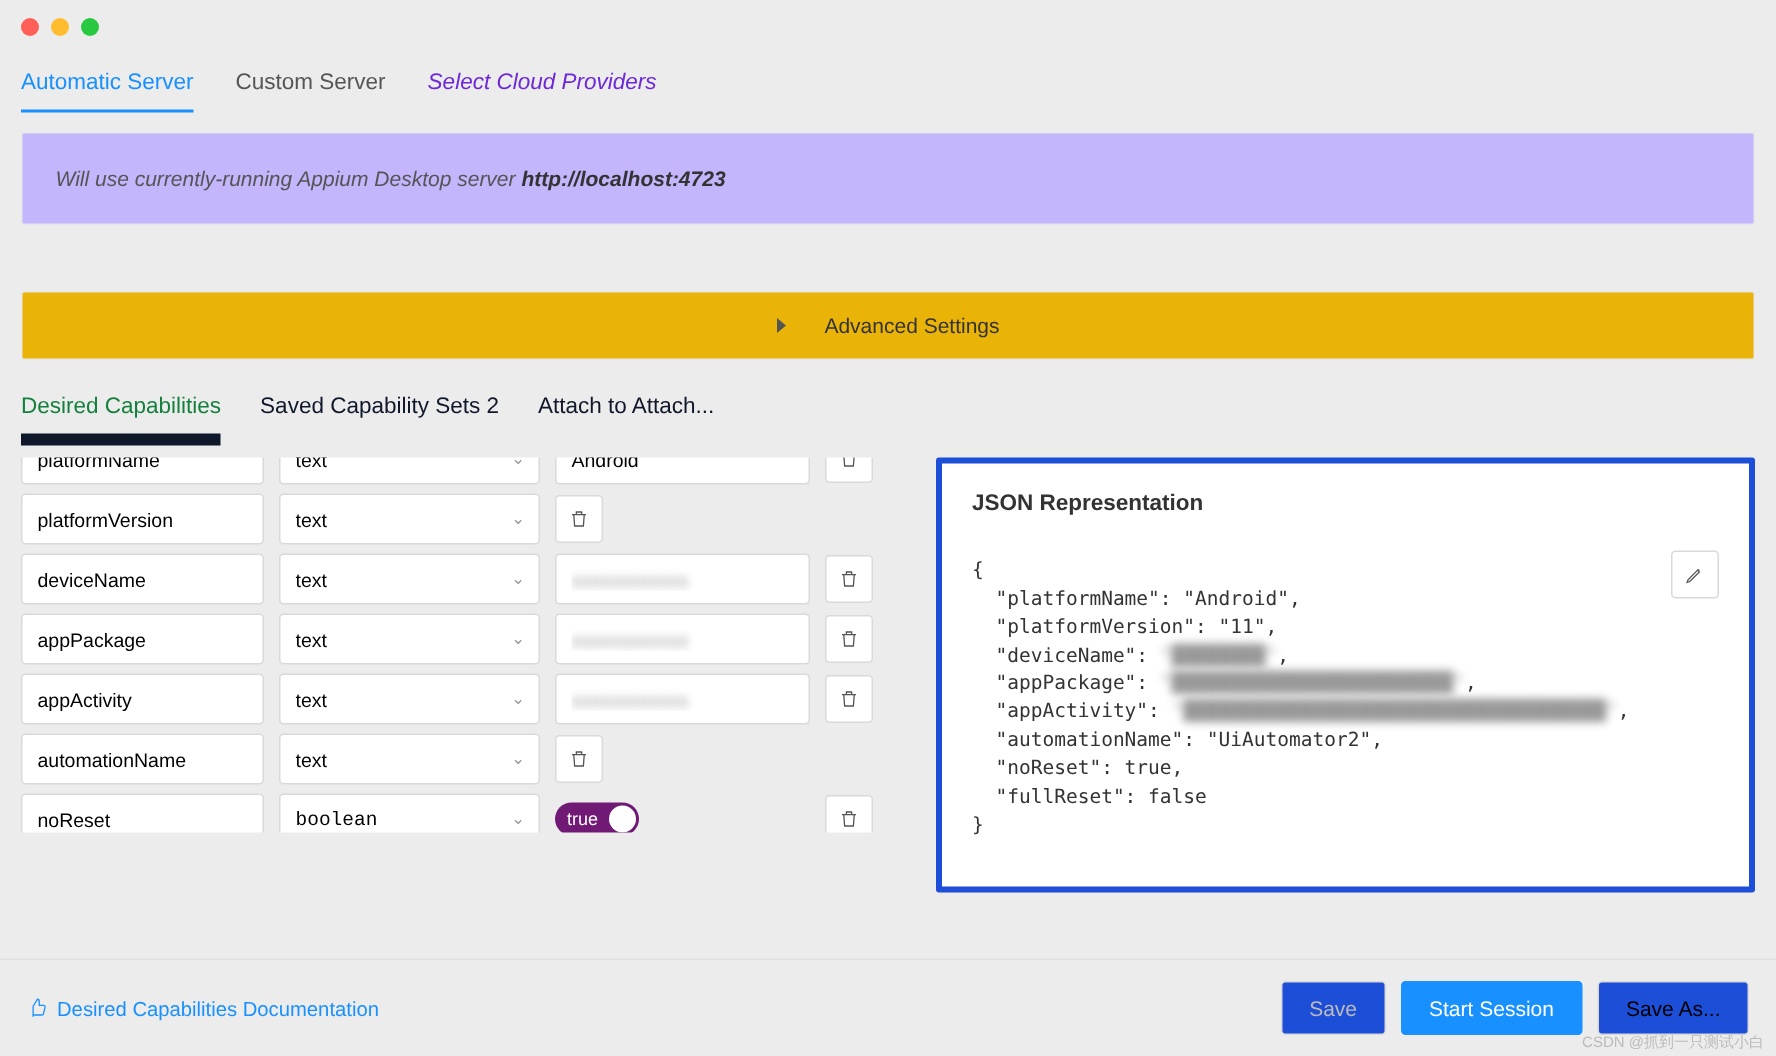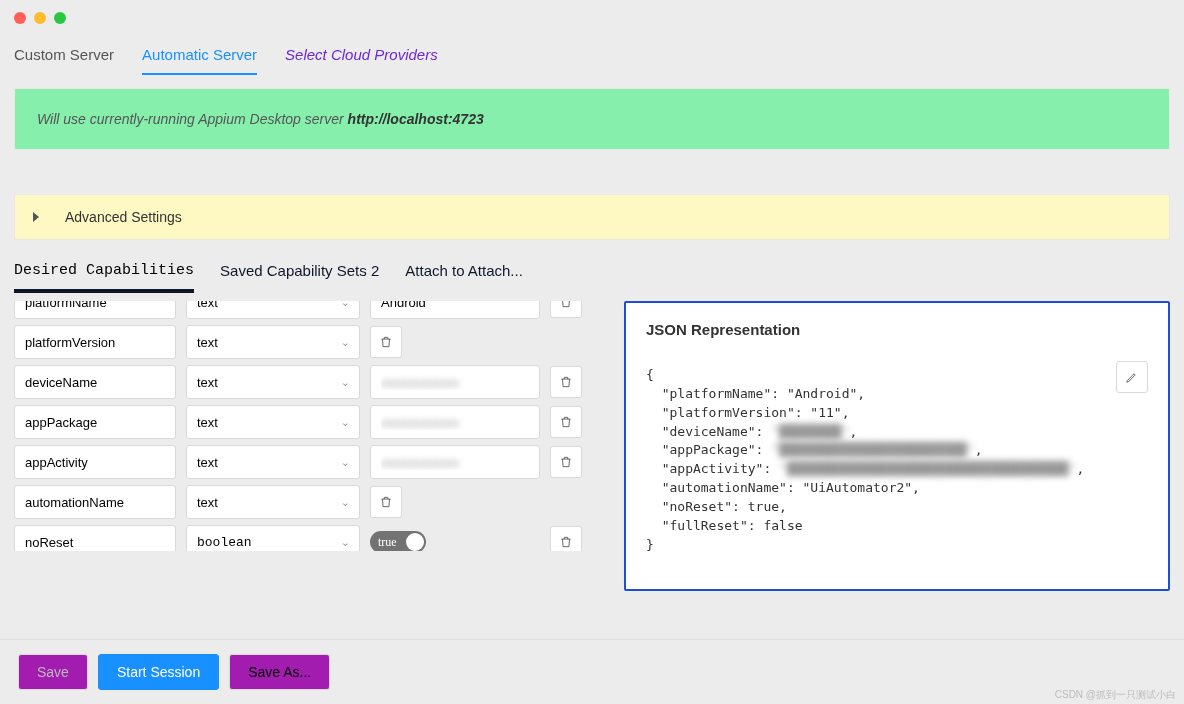--- a/index.html
+++ b/index.html
@@ -39,63 +39,63 @@
   color: #555;
   font-size: 15px;
 }
 .tab.active {
   color: #1890ff;
   border-bottom: 2px solid #1890ff;
 }
 .tab.italic { font-style: italic; color: #6d28d9; }
 
 .info-box {
-  background: #86efac;
+  background: #c4b5fd;
   border: 1px solid #e8e8e8;
   border-radius: 2px;
   margin-top: 12px;
   padding: 22px 22px;
   font-style: italic;
   color: #555;
 }
 .info-box b { font-style: italic; font-weight: 700; color:#333; }
 
 .collapse {
-  background: #fef9c3;
+  background: #eab308;
   border: 1px solid #e8e8e8;
   border-radius: 2px;
   margin-top: 44px;
   padding: 14px 18px;
   display: flex;
   align-items: center;
   gap: 26px;
   cursor: pointer;
+  justify-content: center;
 }
 .chev {
   width: 0; height: 0;
   border-top: 5px solid transparent;
   border-bottom: 5px solid transparent;
   border-left: 6px solid #555;
 }
 
 .cap-tabs {
   display: flex;
   gap: 26px;
   margin-top: 16px;
 }
 .cap-tab {
   padding: 6px 0 10px 0;
   cursor: pointer;
   color: #0f172a;
   font-size: 15px;
 }
 .cap-tab.active {
-  color: #000000;
-  border-bottom: 4px solid #0f172a;
-  font-family: Liberation Mono, monospace;
+  color: #15803d;
+  border-bottom: 8px solid #0f172a;
 }
 
 .grid-area {
   display: flex;
   gap: 20px;
   margin-top: 8px;
 }
 .cap-table {
   flex: 0 0 590px;
   height: 250px;
@@ -132,37 +132,36 @@
   display:flex; align-items:center; justify-content:center;
   cursor:pointer;
 }
 .trash-icon {
   width: 14px; height: 14px; stroke:#555; fill:none; stroke-width:1.5;
 }
 .blurred { color: transparent; text-shadow: 0 0 6px #999; user-select:none;}
 .toggle {
   position: relative;
   width: 56px; height: 22px;
-  background:#737373;
+  background:#701a75;
   border-radius: 11px;
   color:#fff;
   font-size: 12px;
   line-height:22px;
   padding-left: 8px;
-  font-family: Liberation Serif, serif;
 }
 .toggle-knob {
   position:absolute; right:2px; top:2px;
   width:18px; height:18px; border-radius:50%; background:#fff;
 }
 
 .json-panel {
   flex: 1;
   background: #fff;
-  border: 2px solid #1d4ed8;
+  border: 4px solid #1d4ed8;
   border-radius: 2px;
   padding: 18px 20px;
   position: relative;
   min-height: 290px;
 }
 .json-panel h3 { font-size: 15px; font-weight:600; margin-bottom: 28px; }
 .json-content {
   font-family: Menlo, Consolas, monospace;
   font-size: 13px;
   line-height: 1.45;
@@ -184,42 +183,42 @@
   background:#ececec;
   padding: 14px 18px;
   display:flex;
   align-items:center;
   justify-content:space-between;
 }
 .doc-link { color:#1890ff; display:flex; align-items:center; gap:6px; cursor:pointer; font-size:13.5px;}
 .thumb-icon { width:14px;height:14px; stroke:#1890ff; fill:none; stroke-width:1.5;}
 .footer-btns { display:flex; gap:10px; }
 .btn {
-  height:36px; padding: 0 18px; border-radius:3px; border:1px solid #d9d9d9; background:#a21caf; cursor:pointer; font-size:14px;
+  height:36px; padding: 0 18px; border-radius:3px; border:1px solid #d9d9d9; background:#1d4ed8; cursor:pointer; font-size:14px;
 }
 .btn.disabled { color:#bbb; cursor:not-allowed; }
 .btn.primary { background:#1890ff; color:#fff; border-color:#1890ff; }
 .watermark {
   position:absolute; bottom:2px; right:8px; font-size:10px; color:#bbb;
 }
 </style>
 </head>
 <body>
 
 <div class="traffic-lights">
   <span class="tl-red"></span>
   <span class="tl-yellow"></span>
   <span class="tl-green"></span>
 </div>
 
 <div class="content">
 
   <div class="tabs">
+    <div class="tab active">Automatic Server</div>
     <div class="tab">Custom Server</div>
-    <div class="tab active">Automatic Server</div>
     <div class="tab italic">Select Cloud Providers</div>
   </div>
 
   <div class="info-box">
     <span>Will use currently-running Appium Desktop server </span><b>http://localhost:4723</b>
   </div>
 
   <div class="collapse">
     <span class="chev"></span>
     <span>Advanced Settings</span>
@@ -321,20 +320,26 @@
   "automationName": "UiAutomator2",
   "noReset": true,
   "fullReset": false
 }</div>
     </div>
   </div>
 
 </div>
 
 <div class="footer">
+  <div class="doc-link">
+    <svg class="thumb-icon" viewBox="0 0 24 24">
+        <path d="M7 22V10M7 10l5-8c1 0 2 1 2 3v4h5c1 0 2 1 1.7 2l-2 8c-.2 1-1 1-1.7 1H7"></path>
+      </svg>
+    <span>Desired Capabilities Documentation</span>
+  </div>
   <div class="footer-btns">
     <button class="btn disabled">Save</button>
     <button class="btn primary">Start Session</button>
     <button class="btn">Save As...</button>
   </div>
 </div>
 
 <div class="watermark">CSDN @抓到一只测试小白</div>
 
 </body></html>

